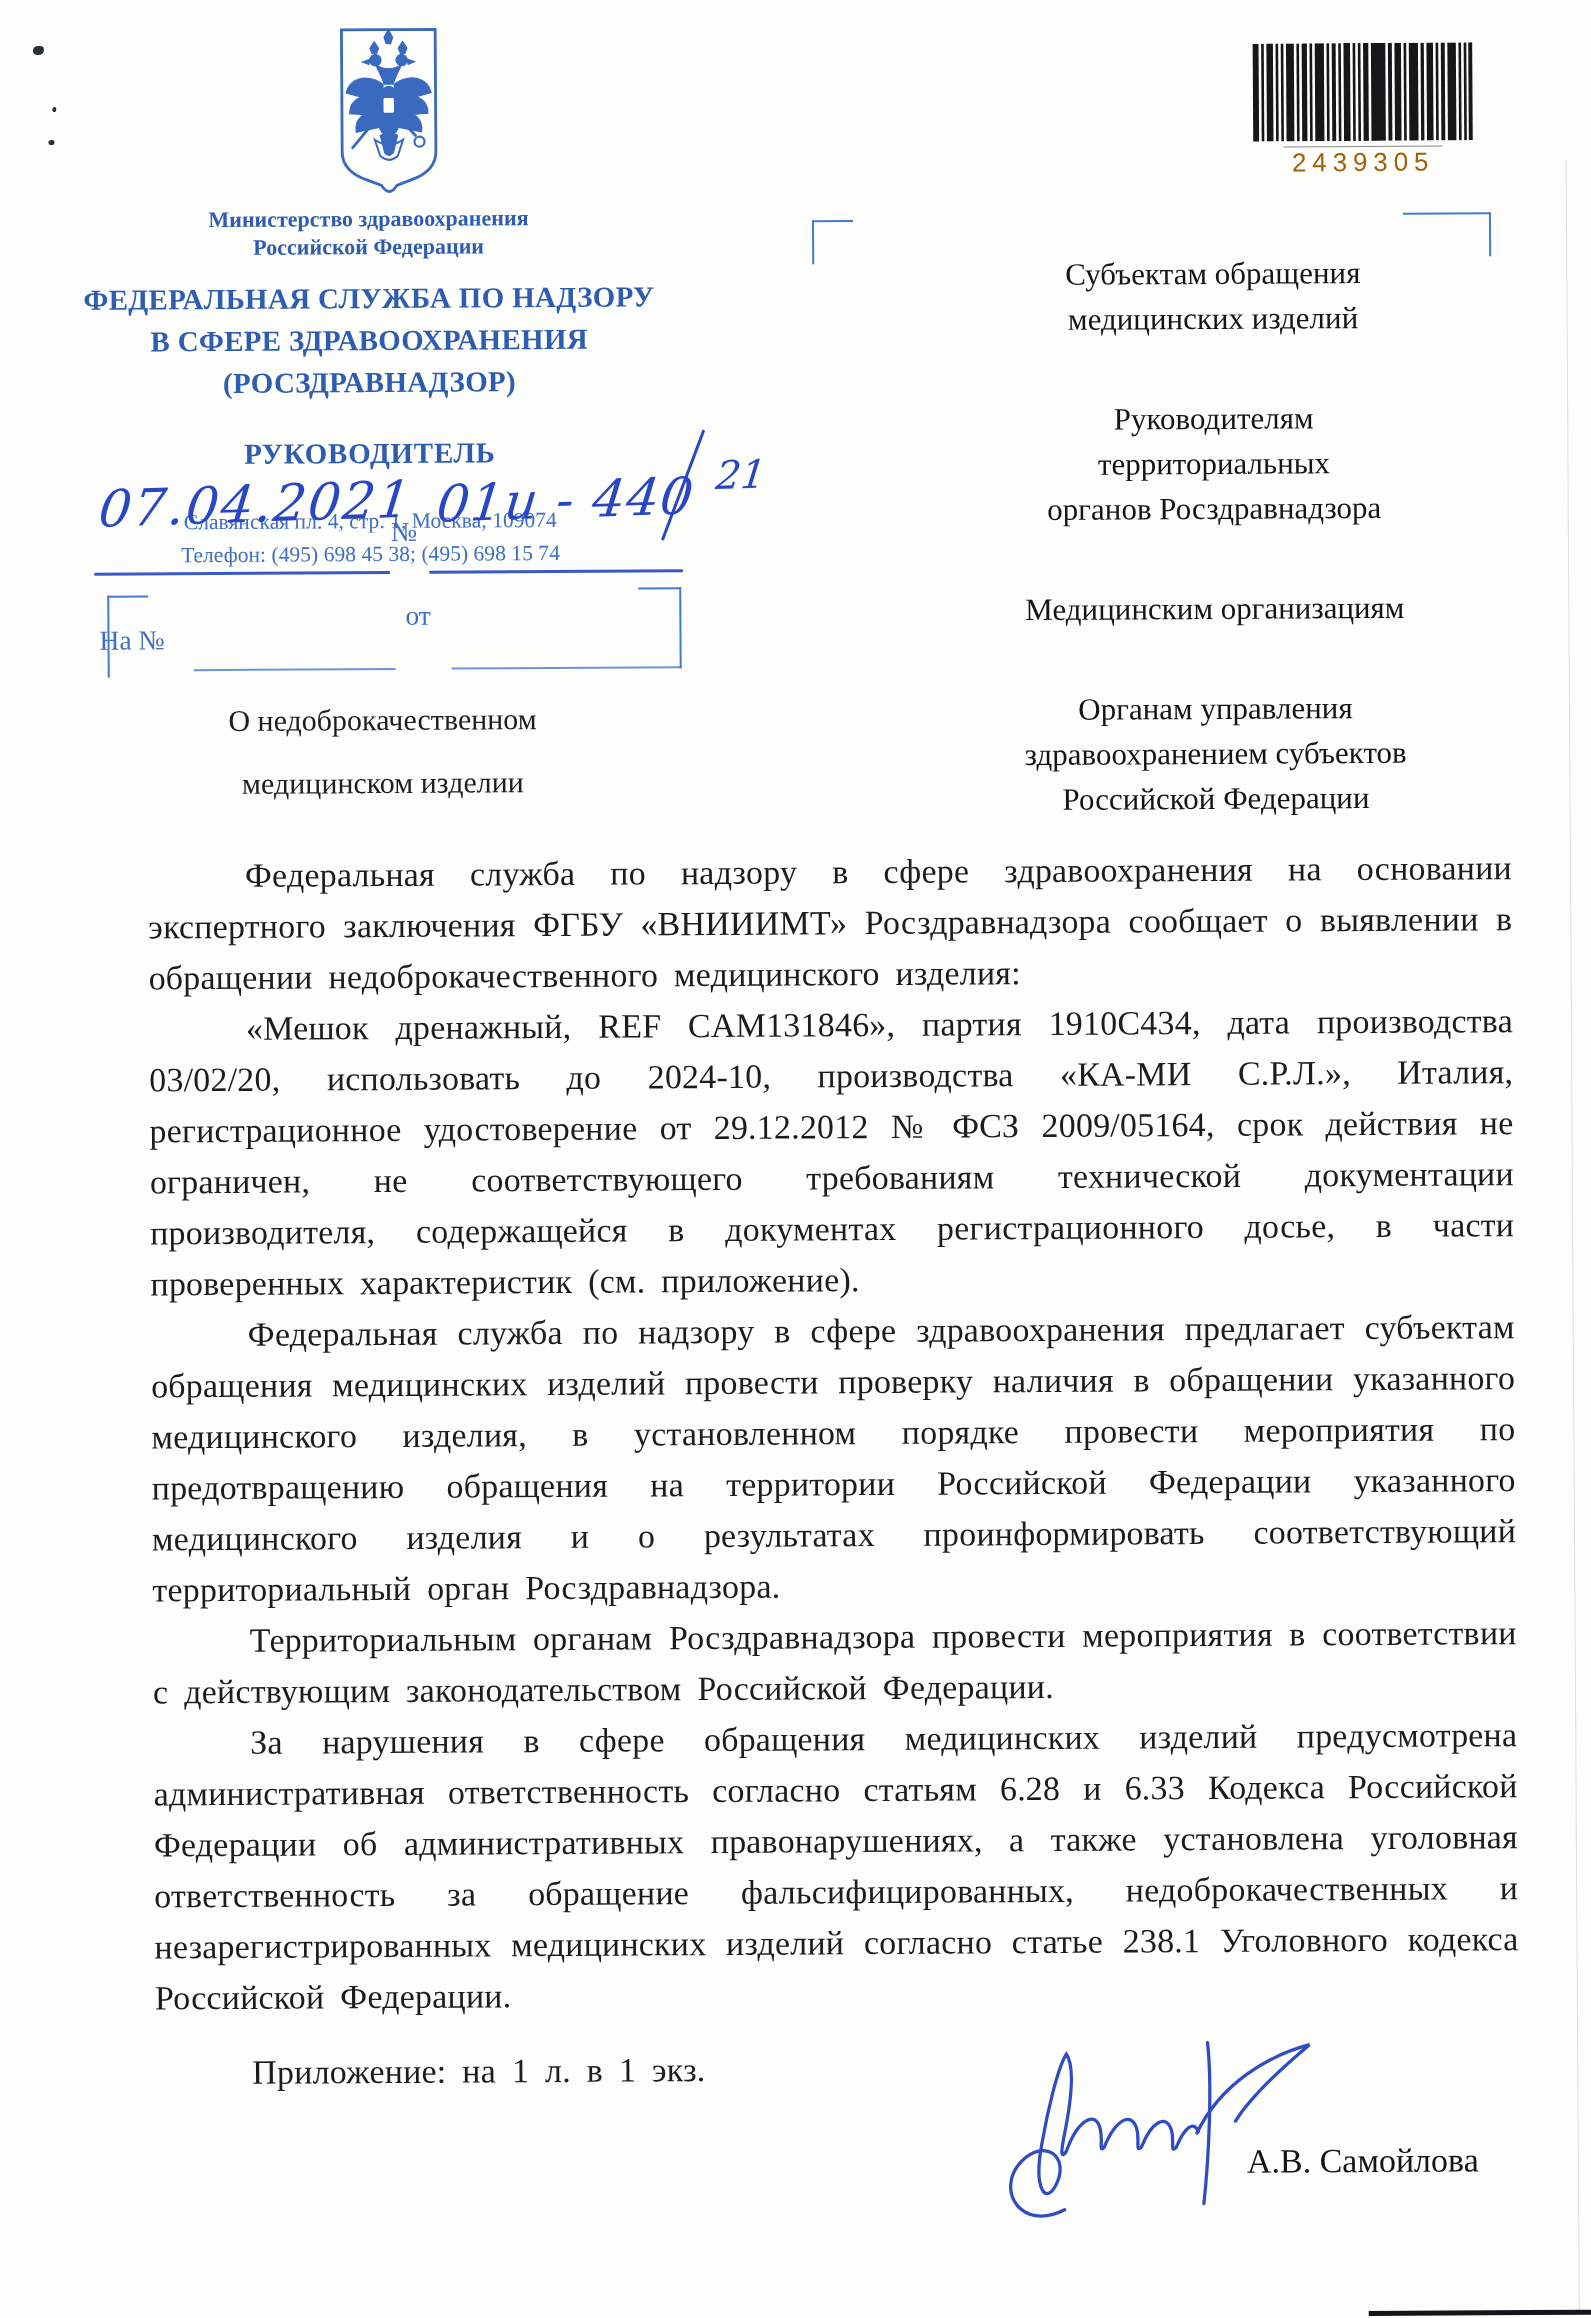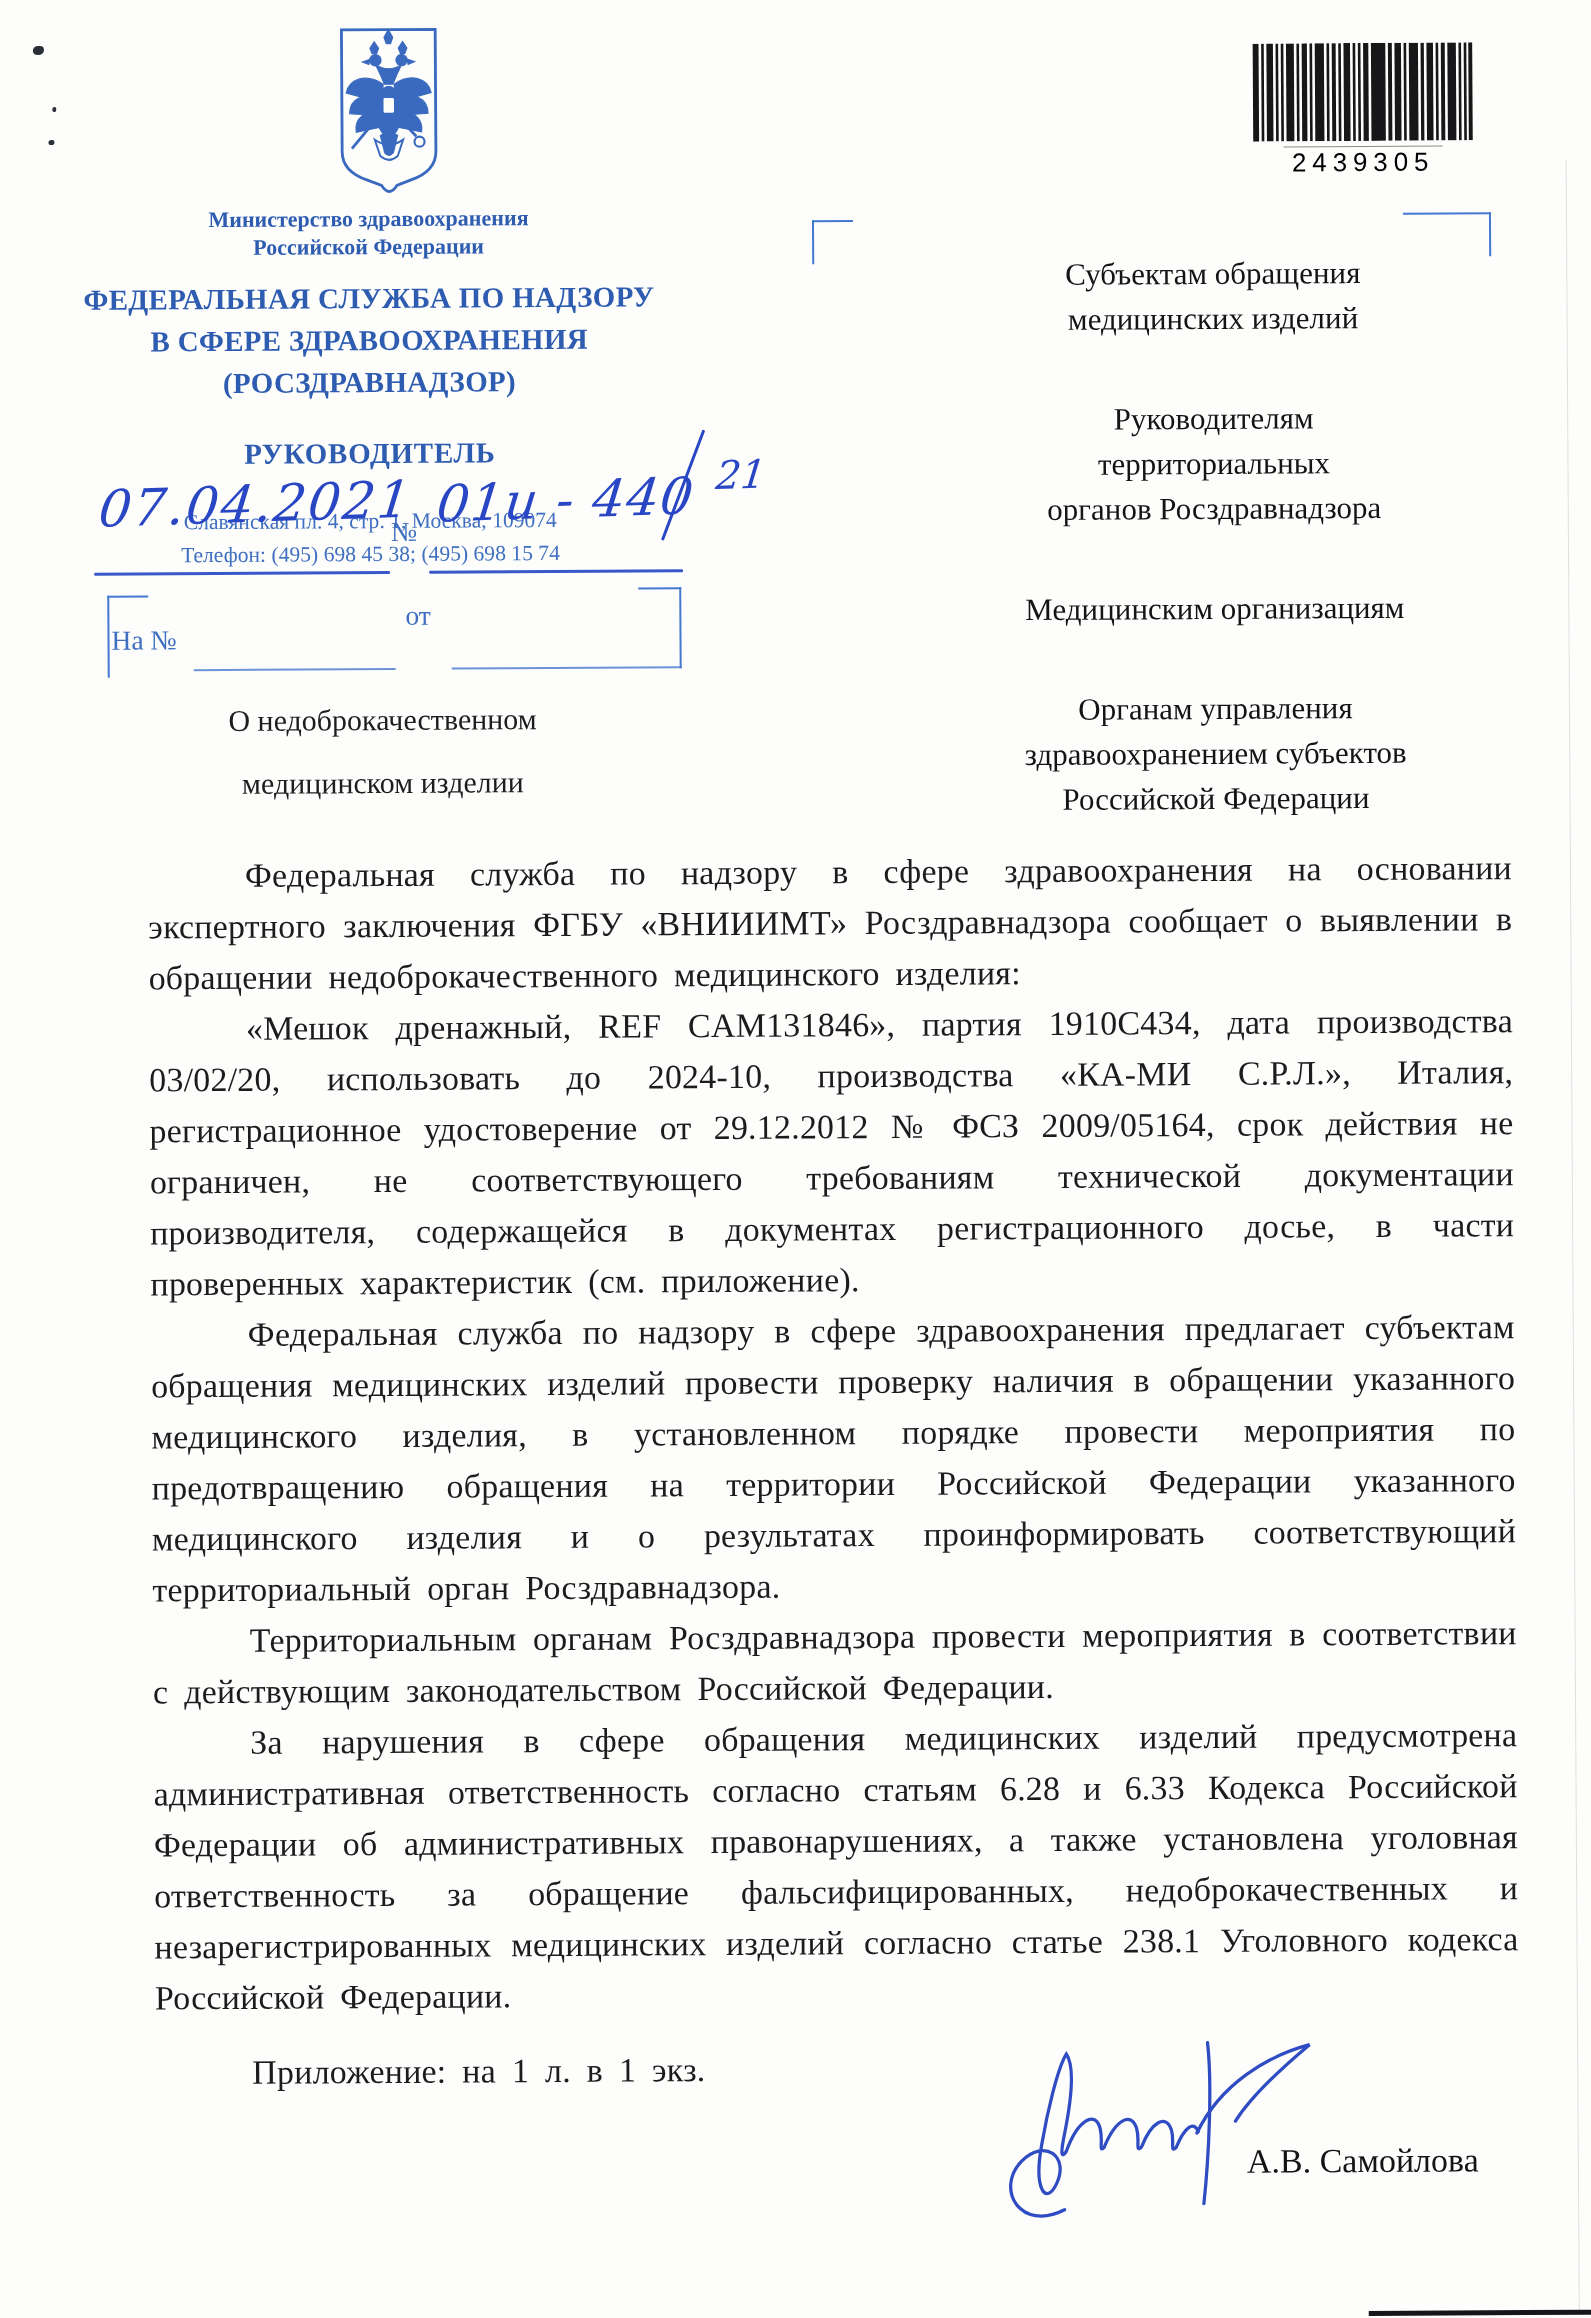--- a/index.html
+++ b/index.html
@@ -41,21 +41,21 @@
   .corner.tl{border-top-width:2.6px;border-left-width:2.6px;}
   .corner.tr{border-top-width:2.6px;border-right-width:2.6px;}
 
   
   .subject{position:absolute;left:185px;top:685px;width:399px;text-align:center;
            font-size:30px;line-height:63px;color:#1d1d1f;}
 
   
   .barcode-wrap{position:absolute;left:1258px;top:46px;width:221px;text-align:center;}
   .barcode-digits{font-family:"Liberation Sans",sans-serif;font-size:26px;letter-spacing:5.9px;
-                  color:#000000;margin-top:2.6px;border-top:1.3px solid #8a8a8a;display:inline-block;padding:0 7.9px;}
+                  color:#a16207;margin-top:2.6px;border-top:1.3px solid #8a8a8a;display:inline-block;padding:0 7.9px;}
 
   
   .recipients{position:absolute;left:915px;top:253px;width:605px;text-align:center;
               font-size:31px;color:#141416;}
   .addr-block{margin:0 0 55px 0;}
   .addr-line{line-height:45px;}
 
   
   .body-text{position:absolute;left:149px;top:846px;width:1364px;font-size:34px;line-height:51px;
              text-align:justify;color:#1c1c1e;word-spacing:7.2px;letter-spacing:0.2px;}
@@ -121,21 +121,21 @@
   </div>
 
   <div class="hand hw-date">07.04.2021</div>
   <div class="ink-line" style="left:97px;top:568px;width:296px;"></div>
   <div class="blue-print" style="left:394px;top:513px;">№</div>
   <div class="hand hw-num">01и - 440</div>
   <div class="ink-line" style="left:432px;top:568px;width:254px;"></div>
   <div class="hw-slash"></div>
   <div class="hand hw-suffix">21</div>
 
-  <div class="blue-print" style="left:114px;top:620px;">На №</div>
+  <div class="blue-print" style="left:102px;top:620px;">На №</div>
   <div class="form-line" style="left:196px;top:665px;width:202px;"></div>
   <div class="blue-print" style="left:408px;top:597px;">от</div>
   <div class="form-line" style="left:454px;top:665px;width:230px;"></div>
 
   <div class="corner tl" style="left:110px;top:591px;width:39px;height:80px;"></div>
   <div class="corner tr" style="left:641px;top:586px;width:41px;height:79px;"></div>
   <div class="corner tl" style="left:817px;top:220px;width:39px;height:42px;"></div>
   <div class="corner tr" style="left:1408px;top:216px;width:86px;height:42px;"></div>
 
   <div class="subject">

